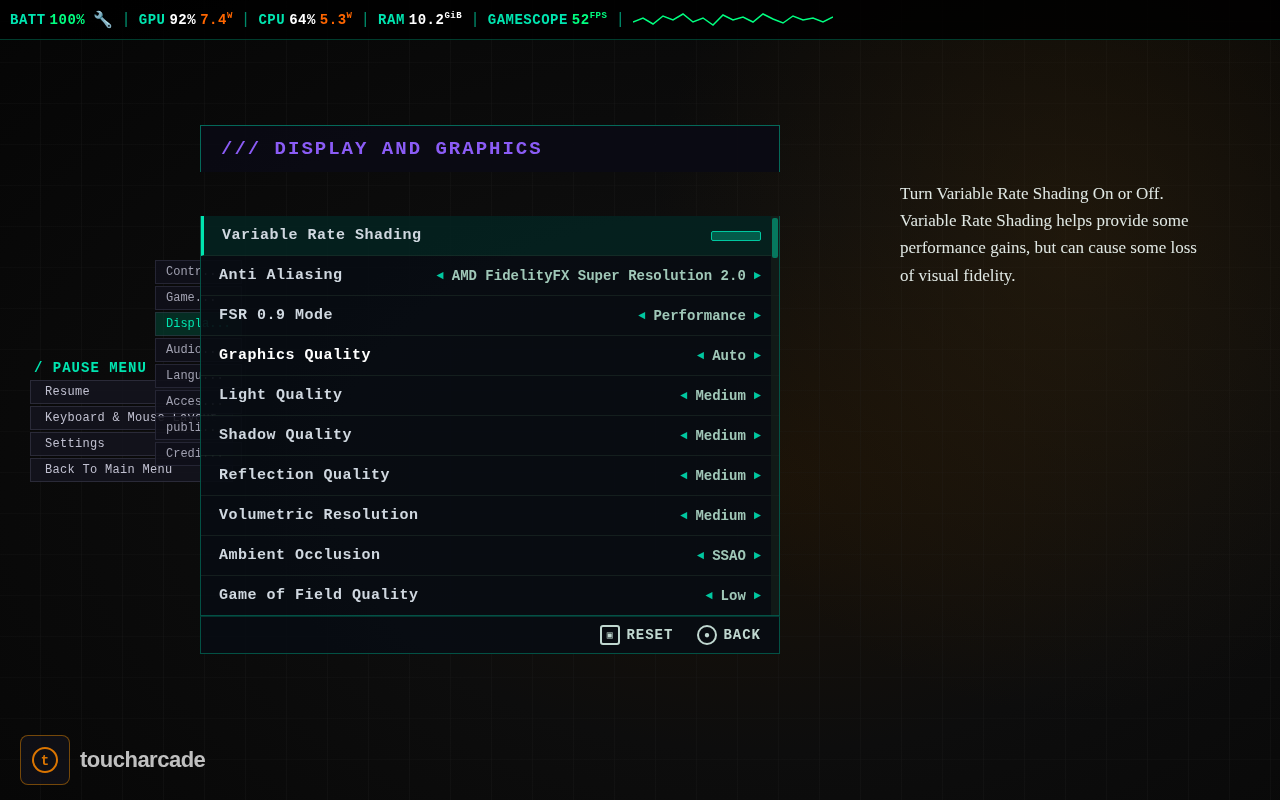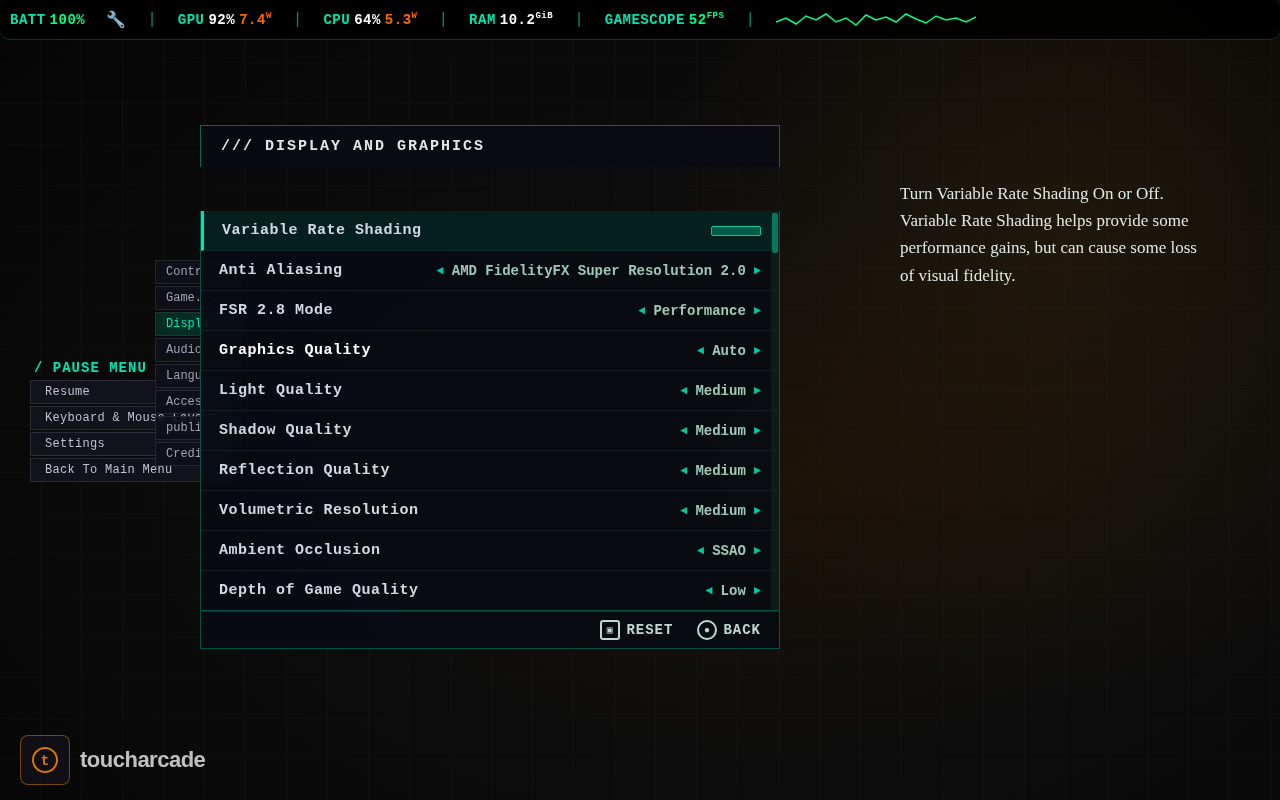--- a/index.html
+++ b/index.html
@@ -43,24 +43,23 @@
     .hud-bar {
       position: absolute;
       top: 0;
       left: 0;
       right: 0;
       height: 40px;
       background: rgba(0,0,0,0.85);
       display: flex;
       align-items: center;
       padding: 0 10px;
-      gap: 21px;
+      gap: 8px;
       border-bottom: 1px solid rgba(0,200,150,0.3);
       z-index: 100;
-      border-radius: 10px;
     }
 
     .hud-item {
       display: flex;
       align-items: center;
       gap: 4px;
       font-size: 14px;
       font-weight: bold;
       letter-spacing: 0.5px;
     }
@@ -172,22 +171,22 @@
       top: 125px;
       width: 580px;
       z-index: 60;
     }
 
     .panel-title {
       background: rgba(10,10,20,0.9);
       border: 1px solid rgba(0,200,160,0.5);
       border-bottom: none;
       padding: 12px 20px;
-      color: #e5e5e5;
-      font-size: 15px;
+      color: #8b5cf6;
+      font-size: 19px;
       font-weight: bold;
       letter-spacing: 2px;
       display: flex;
       align-items: center;
       gap: 6px;
     }
 
     .panel-body {
       background: rgba(8,12,18,0.92);
       border: 1px solid rgba(0,150,120,0.5);
@@ -421,21 +420,21 @@
     <div class="setting-row">
       <span class="setting-name">Anti Aliasing</span>
       <div class="setting-value">
         <span class="setting-arrow">◄</span>
         <span>AMD FidelityFX Super Resolution 2.0</span>
         <span class="setting-arrow">►</span>
       </div>
     </div>
 
     <div class="setting-row">
-      <span class="setting-name">FSR 2.8 Mode</span>
+      <span class="setting-name">FSR 0.9 Mode</span>
       <div class="setting-value">
         <span class="setting-arrow">◄</span>
         <span>Performance</span>
         <span class="setting-arrow">►</span>
       </div>
     </div>
 
     <div class="setting-row">
       <span class="setting-name" style="color:#ffffff;">Graphics Quality</span>
       <div class="setting-value">
@@ -484,21 +483,21 @@
     <div class="setting-row">
       <span class="setting-name">Ambient Occlusion</span>
       <div class="setting-value">
         <span class="setting-arrow">◄</span>
         <span>SSAO</span>
         <span class="setting-arrow">►</span>
       </div>
     </div>
 
     <div class="setting-row" style="border-bottom:none;">
-      <span class="setting-name">Depth of Game Quality</span>
+      <span class="setting-name">Game of Field Quality</span>
       <div class="setting-value">
         <span class="setting-arrow">◄</span>
         <span>Low</span>
         <span class="setting-arrow">►</span>
       </div>
     </div>
 
     <div class="scroll-indicator">
       <div class="scroll-thumb"></div>
     </div>

